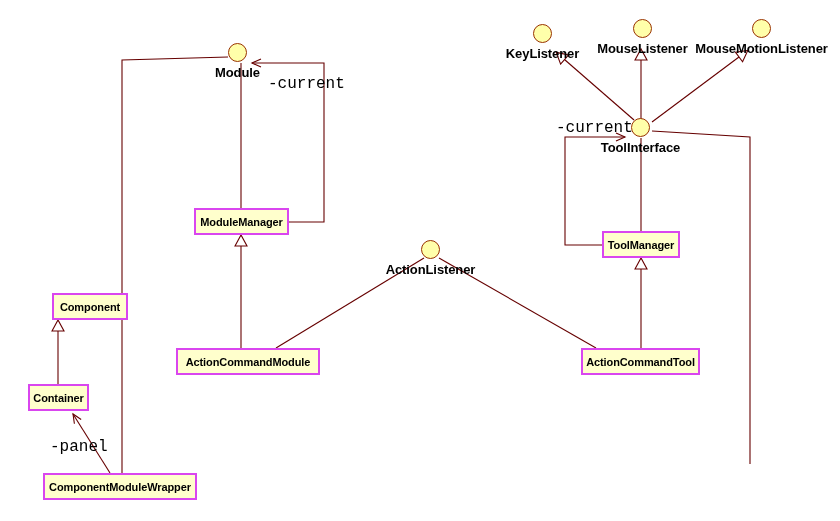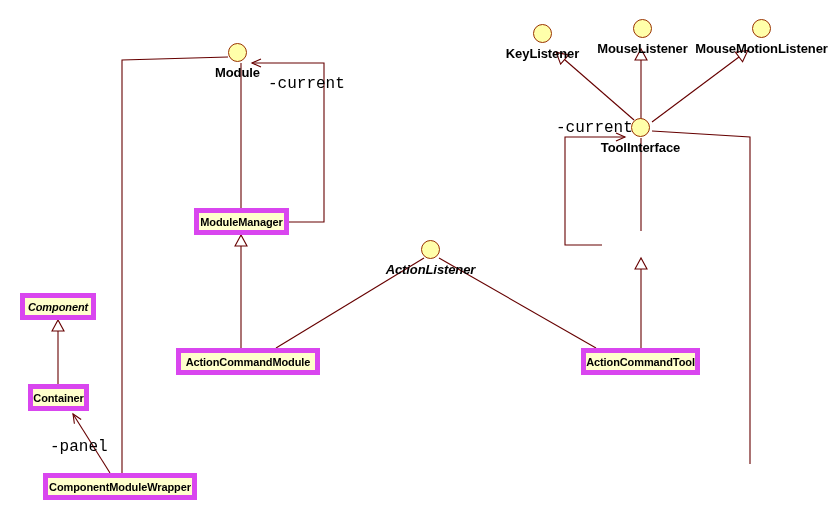--- a/index.html
+++ b/index.html
@@ -20,32 +20,32 @@
     left: 0;
     top: 0;
     width: 840px;
     height: 521px;
   }
   
   .uml-class {
     position: absolute;
     box-sizing: border-box;
     background: #ffffcc;
-    border: 5px solid #d946ef;
+    border: 2px solid #d946ef;
     color: #000000;
     font-size: 11px;
     font-weight: bold;
     display: flex;
     align-items: center;
     justify-content: center;
     white-space: nowrap;
     letter-spacing: -0.1px;
   }
   .uml-class.abstract {
-    font-style: italic;
+    margin-left: 32px;
   }
   
   .uml-interface {
     position: absolute;
   }
   .uml-interface .ball {
     position: absolute;
     width: 19px;
     height: 19px;
     border-radius: 50%;
@@ -137,38 +137,39 @@
     <div class="iname" style="left:-45px; top:22px; width:109px;">MouseListener</div>
   </div>
 
   <div class="uml-interface" style="left:752px; top:19px;">
     <div class="ball"></div>
     <div class="iname" style="left:-60px; top:22px; width:139px;">MouseMotionListener</div>
   </div>
 
   <div class="uml-interface" style="left:421px; top:240px;">
     <div class="ball"></div>
-    <div class="iname" style="left:-45px; top:22px; width:109px;font-style:italic;">ActionListener</div>
+    <div class="iname" style="left:-45px; top:22px; width:109px;">ActionListener</div>
   </div>
 
   <div class="uml-interface" style="left:631px; top:118px;">
     <div class="ball"></div>
     <div class="iname" style="left:-42px; top:22px; width:103px;">ToolInterface</div>
   </div>
 
   <div class="uml-class" style="left:194px; top:208px; width:95px; height:27px;">ModuleManager</div>
 
   <div class="uml-class abstract" style="left:20px; top:293px; width:76px; height:27px;">Component</div>
 
   <div class="uml-class" style="left:28px; top:384px; width:61px; height:27px;">Container</div>
 
   <div class="uml-class" style="left:43px; top:473px; width:154px; height:27px;">ComponentModuleWrapper</div>
 
   <div class="uml-class" style="left:176px; top:348px; width:144px; height:27px;">ActionCommandModule</div>
 
+  <div class="uml-class" style="left:602px; top:231px; width:78px; height:27px;">ToolManager</div>
 
   <div class="uml-class" style="left:581px; top:348px; width:119px; height:27px;">ActionCommandTool</div>
 
 
   <div class="edge-label" style="left:268px; top:75px;">-current</div>
 
   <div class="edge-label" style="left:556px; top:119px;">-current</div>
 
   <div class="edge-label" style="left:50px; top:438px;">-panel</div>
 

